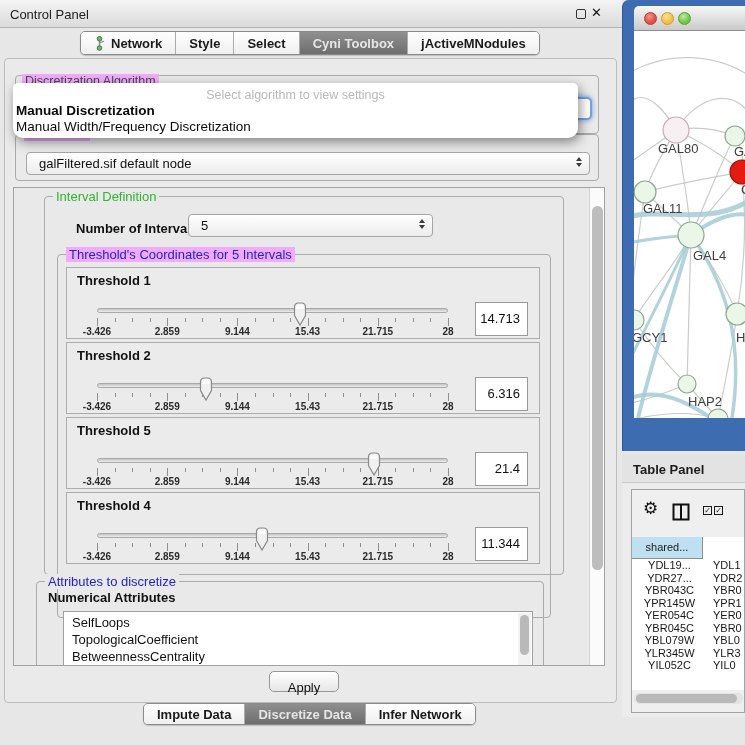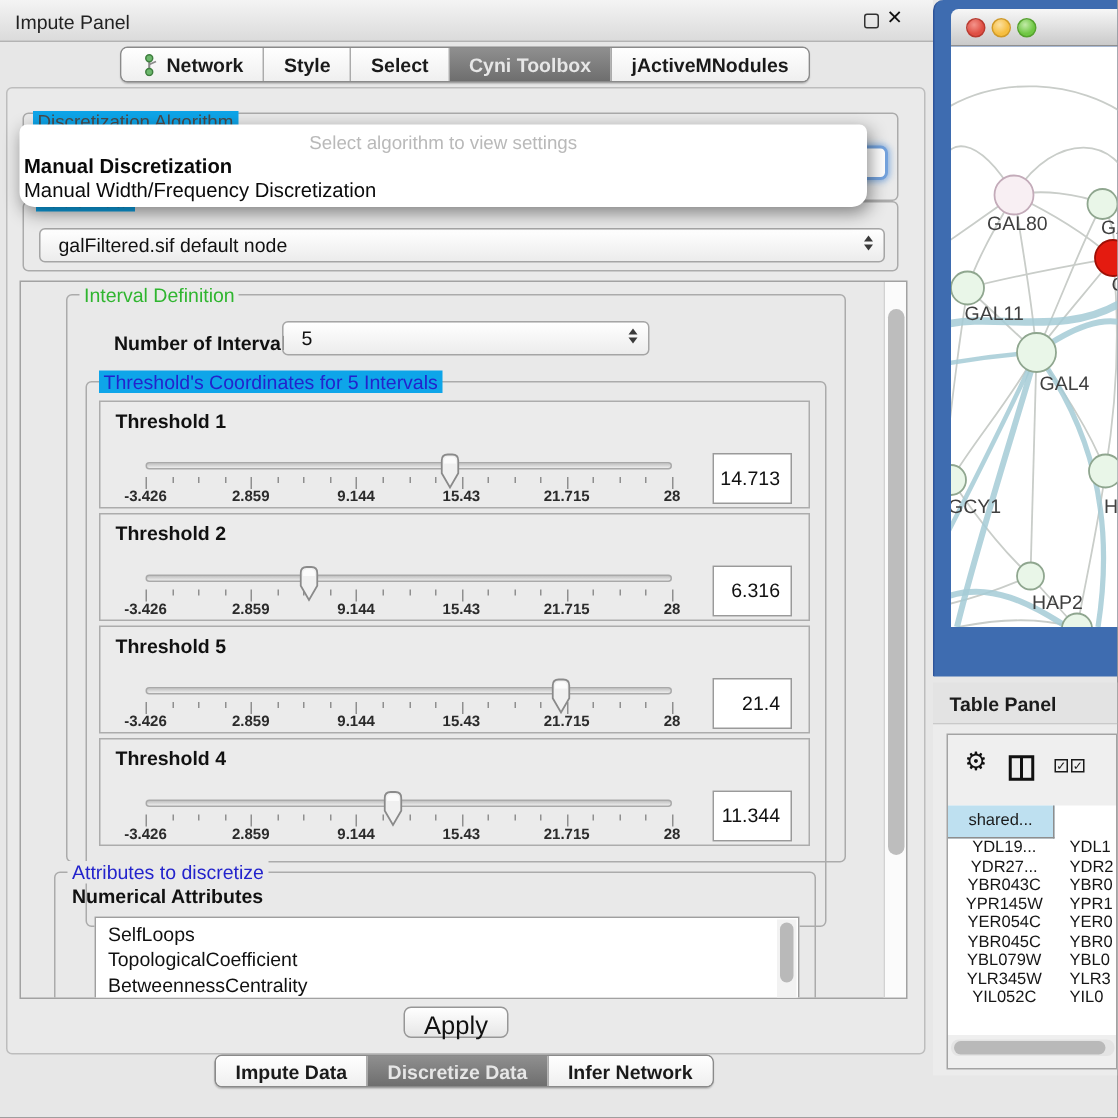--- a/index.html
+++ b/index.html
@@ -25,21 +25,21 @@
   .seg-item.sel{background:linear-gradient(#8F8F8F,#6E6E6E);color:#E6E6E6;}
   .top-seg{left:80px;top:31px;}
   .bottom-seg{left:143px;top:703px;height:22px;text-align:right;}
   .bottom-seg .seg-item{font-size:13px;}
 
   .main-panel{position:absolute;left:4px;top:58px;width:613px;height:645px;background:#EAEAEA;
     border:1px solid #BDBDBD;border-radius:4px;}
 
   
   .group{position:absolute;border:1px solid #ABABAB;border-radius:4px;}
-  .gtitle{position:absolute;top:-8px;left:8px;padding:0 3px;font-size:12.5px;background:#0ea5e9;white-space:nowrap;}
+  .gtitle{position:absolute;top:-8px;left:8px;padding:0 3px;font-size:12.5px;background:#f0abfc;white-space:nowrap;}
   .gtitle.gray{color:var(--group-title-gray);}
   .gtitle.green{color:var(--title-green);font-size:13px;}
   .gtitle.blue{color:var(--title-blue);font-size:13px;}
   .bg-vp{background:#E9E9E9;}
 
   .algo-group{left:10px;top:16px;width:584px;height:59px;}
   .algo-group .gtitle{top:-2px;left:6px;}
   .focus-ring{position:absolute;left:554px;top:38px;width:33px;height:23px;background:#FFF;
     border:2px solid #74A3DE;border-radius:5px;box-shadow:0 0 4px 1px rgba(92,150,220,.65);z-index:5;}
 
@@ -82,22 +82,22 @@
 
   .attr-group{left:22px;top:393px;width:508px;height:92px;}
   .attr-sub{position:absolute;left:11px;top:8px;font-size:13px;font-weight:bold;color:#111;}
   .listbox{position:absolute;left:26px;top:29px;width:470px;height:58px;background:#FFF;border:1px solid #9F9F9F;}
   .list-item{padding-left:8px;font-size:13px;color:#111;line-height:17px;white-space:nowrap;}
   .list-items{position:absolute;left:0;top:2px;right:14px;overflow:hidden;}
   .list-sb{position:absolute;right:1px;top:1px;width:13px;bottom:1px;background:#F2F2F2;}
   .list-thumb{position:absolute;left:2px;top:2px;width:9px;height:40px;background:#B9B9B9;border-radius:5px;}
 
   .apply{position:absolute;left:264px;top:612px;width:70px;height:21px;border:1px solid #979797;
-    border-radius:5px;background:linear-gradient(#FFFFFF,#E6E6E6);font-size:17px;color:#111;
-    font-family:"Liberation Sans",sans-serif;padding:2px;}
+    border-radius:5px;background:linear-gradient(#FFFFFF,#E6E6E6);font-size:13px;color:#111;
+    font-family:"Liberation Sans",sans-serif;padding:8px;}
 
   
   .net-window{position:absolute;left:622px;top:0;width:123px;height:451px;background:var(--frame-blue);
     border-radius:7px 0 0 0;border-left:1px solid #2E549A;}
   .net-titlebar{position:absolute;left:11px;top:6px;width:112px;height:25px;
     background:linear-gradient(#F7F7F7,#CACACA);border-radius:5px 0 0 0;border-bottom:1px solid #8F8F8F;}
   .light{position:absolute;top:6px;width:13px;height:13px;border-radius:50%;}
   .light.red{left:10px;background:radial-gradient(circle at 40% 32%,#F4948B,var(--traffic-red) 60%);border:1px solid #B93A30;}
   .light.yellow{left:27px;background:radial-gradient(circle at 40% 32%,#FBE0A0,var(--traffic-yellow) 60%);border:1px solid #D09A28;}
   .light.green{left:44px;background:radial-gradient(circle at 40% 32%,#C2EBA8,var(--traffic-green) 60%);border:1px solid #55A22E;}
@@ -134,21 +134,21 @@
   svg text{font-family:"Liberation Sans",sans-serif;}
 </style>
 </head>
 <body>
 
 <div class="screen">
 
   <section class="left-panel">
 
     <div class="titlebar">
-      <span class="title">Impute Panel</span>
+      <span class="title">Control Panel</span>
       <span class="float-box"></span>
       <span class="close-x">✕</span>
     </div>
 
     <div class="seg top-seg" id="top-tabs">
         <div class="seg-item">
           <svg width="12" height="15" viewBox="0 0 12 15">
             <line x1="5.5" y1="3" x2="5.5" y2="12" stroke="#8B8B8B" stroke-width="1.4"></line>
             <line x1="5.5" y1="7" x2="10" y2="5" stroke="#8B8B8B" stroke-width="1.2"></line>
             <circle cx="5.5" cy="2.8" r="2.3" fill="#6DB86D" stroke="#3F7F3F" stroke-width="1"></circle>

